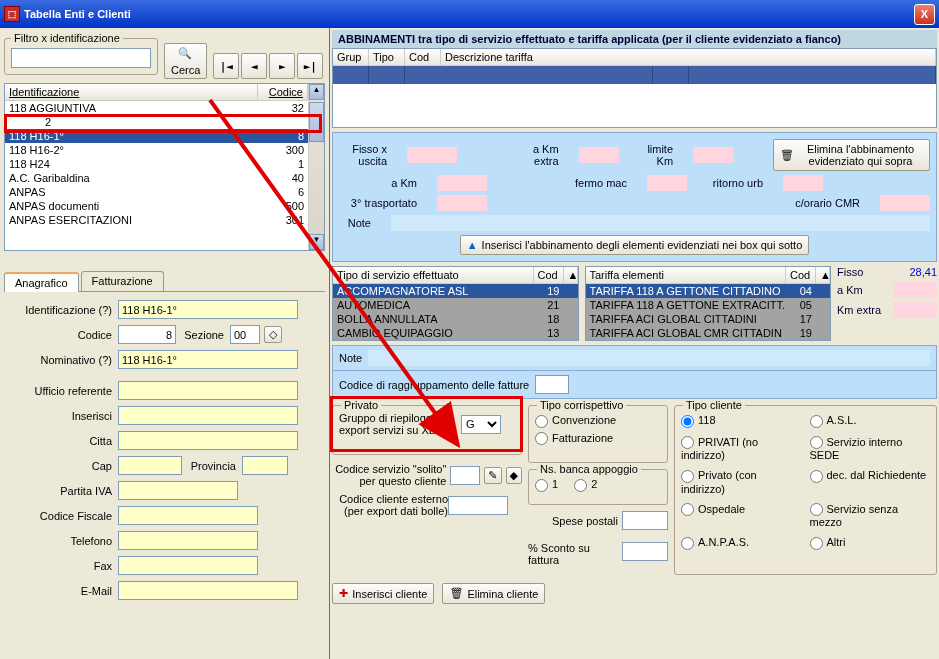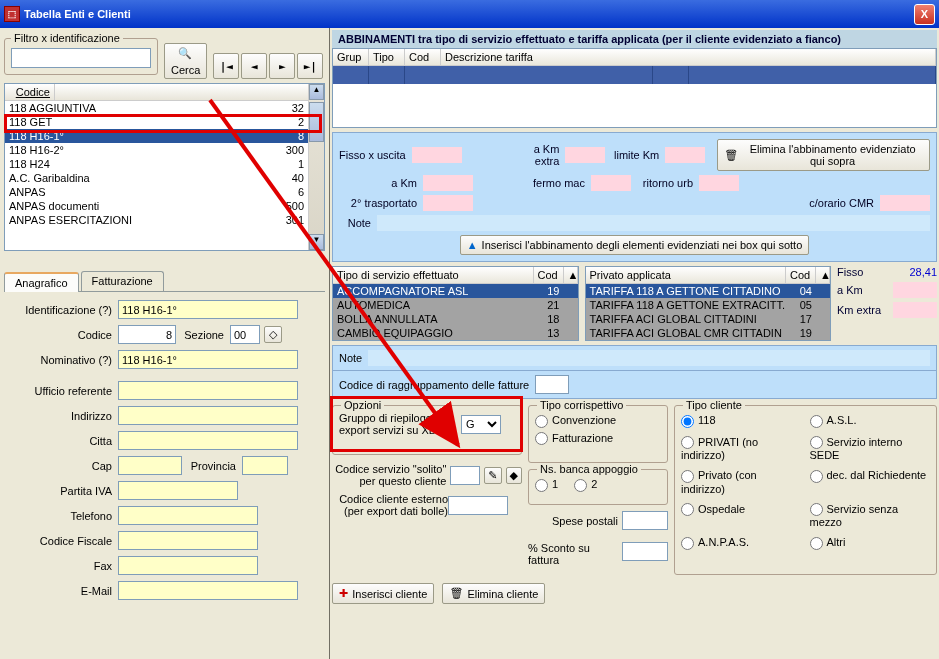--- a/index.html
+++ b/index.html
@@ -45,21 +45,21 @@
 .txt.yel{background:#ffffc8}
 .txt.w1{width:180px}
 .txt.w2{width:58px}
 .abtitle{background:#bfd6e3;color:#003;padding:3px 6px;font-weight:bold}
 .abgrid{border:1px solid #7f9db9;background:#fff;height:80px}
 .abgrid .ghdr{display:flex;background:linear-gradient(#fff,#e8e5d9)}
 .abgrid .ghdr div{padding:2px 4px;border-right:1px solid #ccc;border-bottom:1px solid #ccc}
 .abgrid .gsel{display:flex;background:#4060a8;height:18px}
 .abgrid .gsel div{border-right:1px solid #2a4788}
 .bluepanel{background:#bedffa;padding:6px;border:1px solid #88aad0}
-.bp-row{display:flex;align-items:center;gap:6px;margin-bottom:4px;font-size:11px}
+.bp-row{display:flex;align-items:center;gap:20px;margin-bottom:4px;font-size:11px}
 .bp-row label{color:#002;text-align:right}
 .pinkbox{background:#ffd6e0;border:none;height:16px}
 .ltbluebox{background:#cfe9fb;border:none;height:16px}
 .midsec{display:flex;gap:6px;margin-top:4px}
 .svcbox{border:1px solid #7f9db9;background:#a3a3a3;flex:1}
 .svcbox .shdr{display:flex;background:linear-gradient(#fff,#e8e5d9)}
 .svcbox .shdr div{padding:2px 4px;border-right:1px solid #ccc;border-bottom:1px solid #ccc}
 .svcbox .srow{display:flex}
 .svcbox .srow div{padding:1px 4px}
 .svcbox .srow.ssel{background:#29569c;color:#fff}
@@ -105,29 +105,29 @@
    <button class="btn">|◄</button>
    <button class="btn">◄</button>
    <button class="btn">►</button>
    <button class="btn">►|</button>
   </div>
  </div>
 
  <div class="listbox" style="margin-top:4px">
   <div class="cols">
    <div class="hdr">
+    <div class="c1">Identificazione</div>
     <div class="c2">Codice</div>
    </div>
    <div id="list-rows">
             <div class="row">
               <div class="c1">118 AGGIUNTIVA</div>
               <div class="c2">32</div>
             </div>
             <div class="row">
-              <div class="c1">118 GET</div>
               <div class="c2">2</div>
             </div>
             <div class="row sel">
               <div class="c1">118 H16-1°</div>
               <div class="c2">8</div>
             </div>
             <div class="row">
               <div class="c1">118 H16-2°</div>
               <div class="c2">300</div>
             </div>
@@ -182,43 +182,43 @@
         </div>
   <div class="frow">
           <label>Nominativo (?)</label>
           <input class="txt yel w1" value="118 H16-1°" style="">
         </div>
   <div class="frow" style="margin-top:12px">
           <label>Ufficio referente</label>
           <input class="txt yel w1" style="">
         </div>
   <div class="frow">
-          <label>Indirizzo</label>
+          <label>Inserisci</label>
           <input class="txt yel w1" style="">
         </div>
   <div class="frow">
           <label>Citta</label>
           <input class="txt yel w1" style="">
         </div>
   <div class="frow">
           <label>Cap</label>
           <input class="txt yel" style="width: 64px;">
    <label style="width:60px;text-align:right;padding-right:6px">Provincia</label>
           <input class="txt yel" style="width: 46px;">
         </div>
   <div class="frow">
           <label>Partita IVA</label>
           <input class="txt yel" style="width: 120px;">
         </div>
   <div class="frow">
+          <label>Codice Fiscale</label>
+          <input class="txt yel" style="width: 140px;">
+        </div>
+  <div class="frow">
           <label>Telefono</label>
-          <input class="txt yel" style="width: 140px;">
-        </div>
-  <div class="frow">
-          <label>Codice Fiscale</label>
           <input class="txt yel" style="width: 140px;">
         </div>
   <div class="frow">
           <label>Fax</label>
           <input class="txt yel" style="width: 140px;">
         </div>
   <div class="frow">
           <label>E-Mail</label>
           <input class="txt yel w1" style="">
         </div>
@@ -261,21 +261,21 @@
   <div class="bp-row">
    <label style="width:78px">a Km</label>
           <input class="pinkbox" style="width: 50px;">
    <div style="width:40px"></div>
    <label style="width:60px">fermo mac</label>
           <input class="pinkbox" style="width: 40px;">
    <label style="width:56px">ritorno urb</label>
           <input class="pinkbox" style="width: 40px;">
   </div>
   <div class="bp-row">
-   <label style="width:78px">2° trasportato</label>
+   <label style="width:78px">3° trasportato</label>
           <input class="pinkbox" style="width: 50px;">
    <div style="flex:1"></div>
    <label>c/orario CMR</label>
           <input class="pinkbox" style="width: 50px;">
   </div>
   <div class="bp-row">
    <label style="width:32px">Note</label>
           <input class="ltbluebox" style="flex: 1 1 0%;">
   </div>
   <div style="text-align:center">
@@ -311,21 +311,21 @@
             </div>
             <div class="srow">
               <div style="flex:1">CAMBIO EQUIPAGGIO</div>
               <div style="width:30px;text-align:right">13</div>
               <div style="width:14px"></div>
             </div>
           </div>
   </div>
   <div class="svcbox" style="min-width:230px">
    <div class="shdr">
-            <div style="flex:1">Privato applicata</div>
+            <div style="flex:1">Tariffa elementi</div>
             <div style="width:30px">Cod</div>
             <div style="width:14px">▲</div>
           </div>
    <div id="tar-rows">
             <div class="srow ssel">
               <div style="flex:1;white-space:nowrap;overflow:hidden">TARIFFA 118 A GETTONE CITTADINO</div>
               <div style="width:30px;text-align:right">04</div>
               <div style="width:14px"></div>
             </div>
             <div class="srow">
@@ -366,21 +366,21 @@
         <input class="ltbluebox" style="flex: 1 1 0%;">
  </div>
  <div class="notebar" style="margin-top:0;border-top:none">
   <label>Codice di raggruppamento delle fatture</label>
         <input class="txt" style="width: 34px; background: rgb(255, 255, 255);">
  </div>
 
  <div class="lowergrid">
   <div class="col-opt">
    <div class="optgrp" style="height:50px;position:relative">
-    <div class="lg">Opzioni</div>
+    <div class="lg">Privato</div>
     <div style="display:flex;align-items:center;gap:6px">
      <label style="width:116px">Gruppo di riepilogo per export servizi su XLS</label>
      <select style="width:40px"><option>G</option></select>
     </div>
 
     <div class="redbox" style="left:-3px;top:-10px;width:193px;height:56px"></div>
    </div>
    <div style="margin-top:8px;display:flex;align-items:center;gap:4px">
     <label style="width:116px;text-align:right">Codice servizio "solito" per questo cliente</label>
     <input class="txt" style="width: 30px;">

